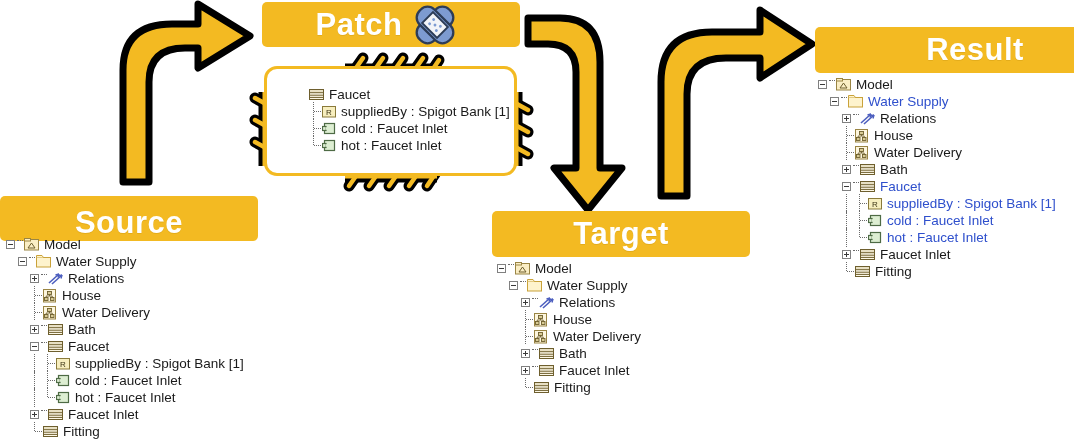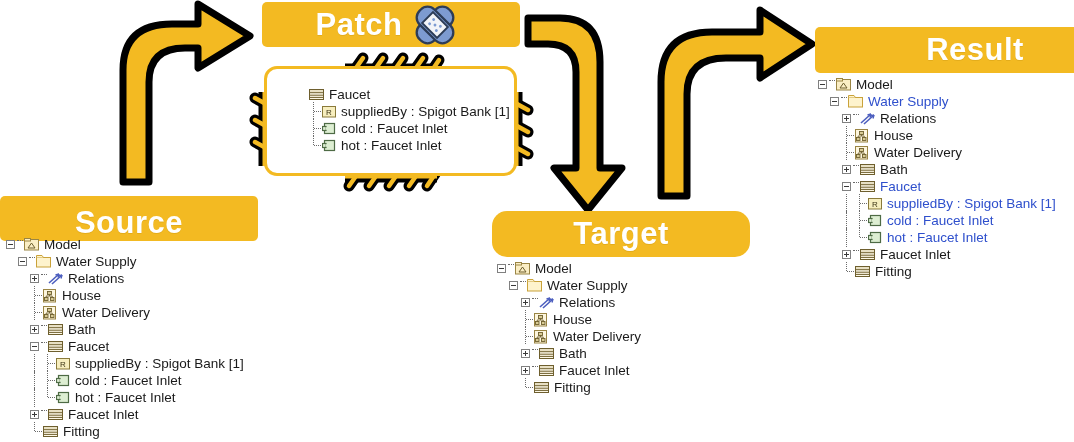--- a/index.html
+++ b/index.html
@@ -26,21 +26,21 @@
     align-items: center;
     justify-content: center;
     letter-spacing: 0.5px;
     text-shadow: 0 1px 0 rgba(180,130,10,0.25);
     box-sizing: border-box;
   }
   .banner span.banner-text { display: inline-block; }
 
   #banner-source { left: 0px;   top: 196px; width: 258px; height: 45px; font-size: 31px; align-items: flex-end; }
   #banner-patch  { left: 262px; top: 2px;   width: 258px; height: 45px; font-size: 31px; padding-right: 8px; text-align: center; }
-  #banner-target { left: 492px; top: 211px; width: 258px; height: 46px; font-size: 31px; border-radius: 15px; }
+  #banner-target { left: 492px; top: 211px; width: 258px; height: 46px; font-size: 31px; }
   #banner-result { left: 815px; top: 27px;  width: 300px; height: 46px; font-size: 31px; padding-left: 20px; }
 
   
   #banner-patch .banner-text { margin-right: 10px; }
   .bandage-icon { width: 46px; height: 42px; flex: 0 0 auto; }
 
   
   .tree {
     position: absolute;
     font-family: "Liberation Sans", sans-serif;

